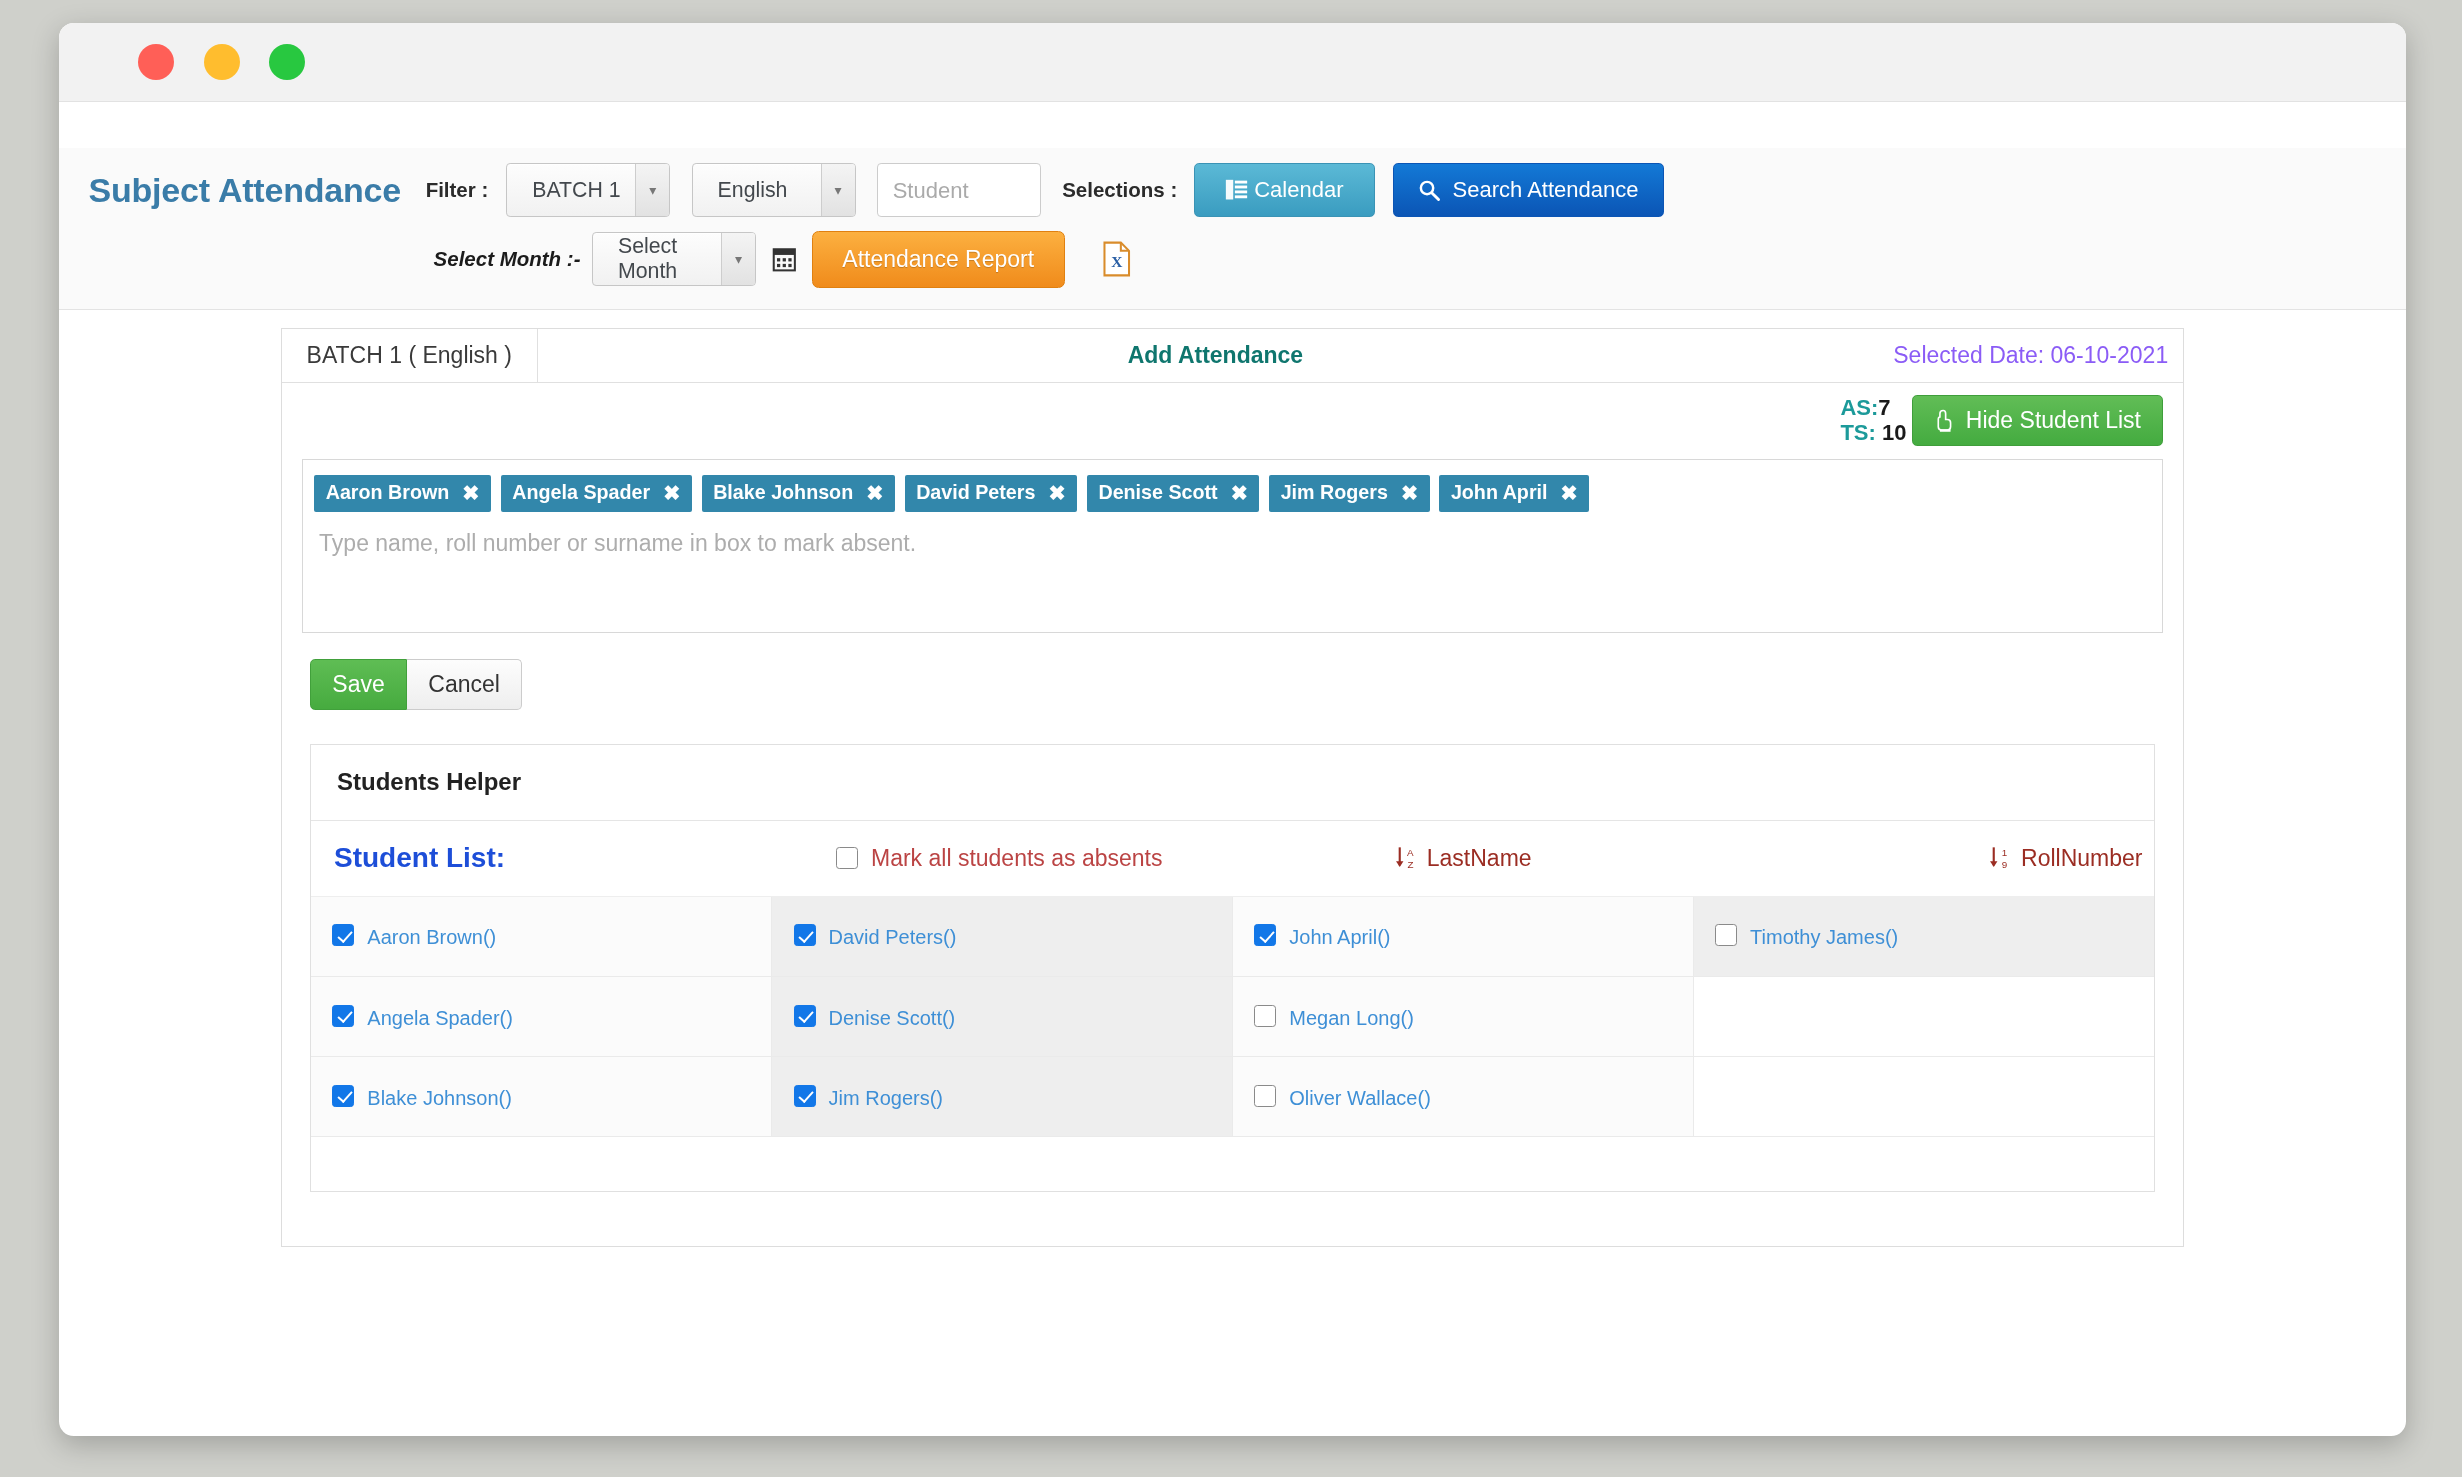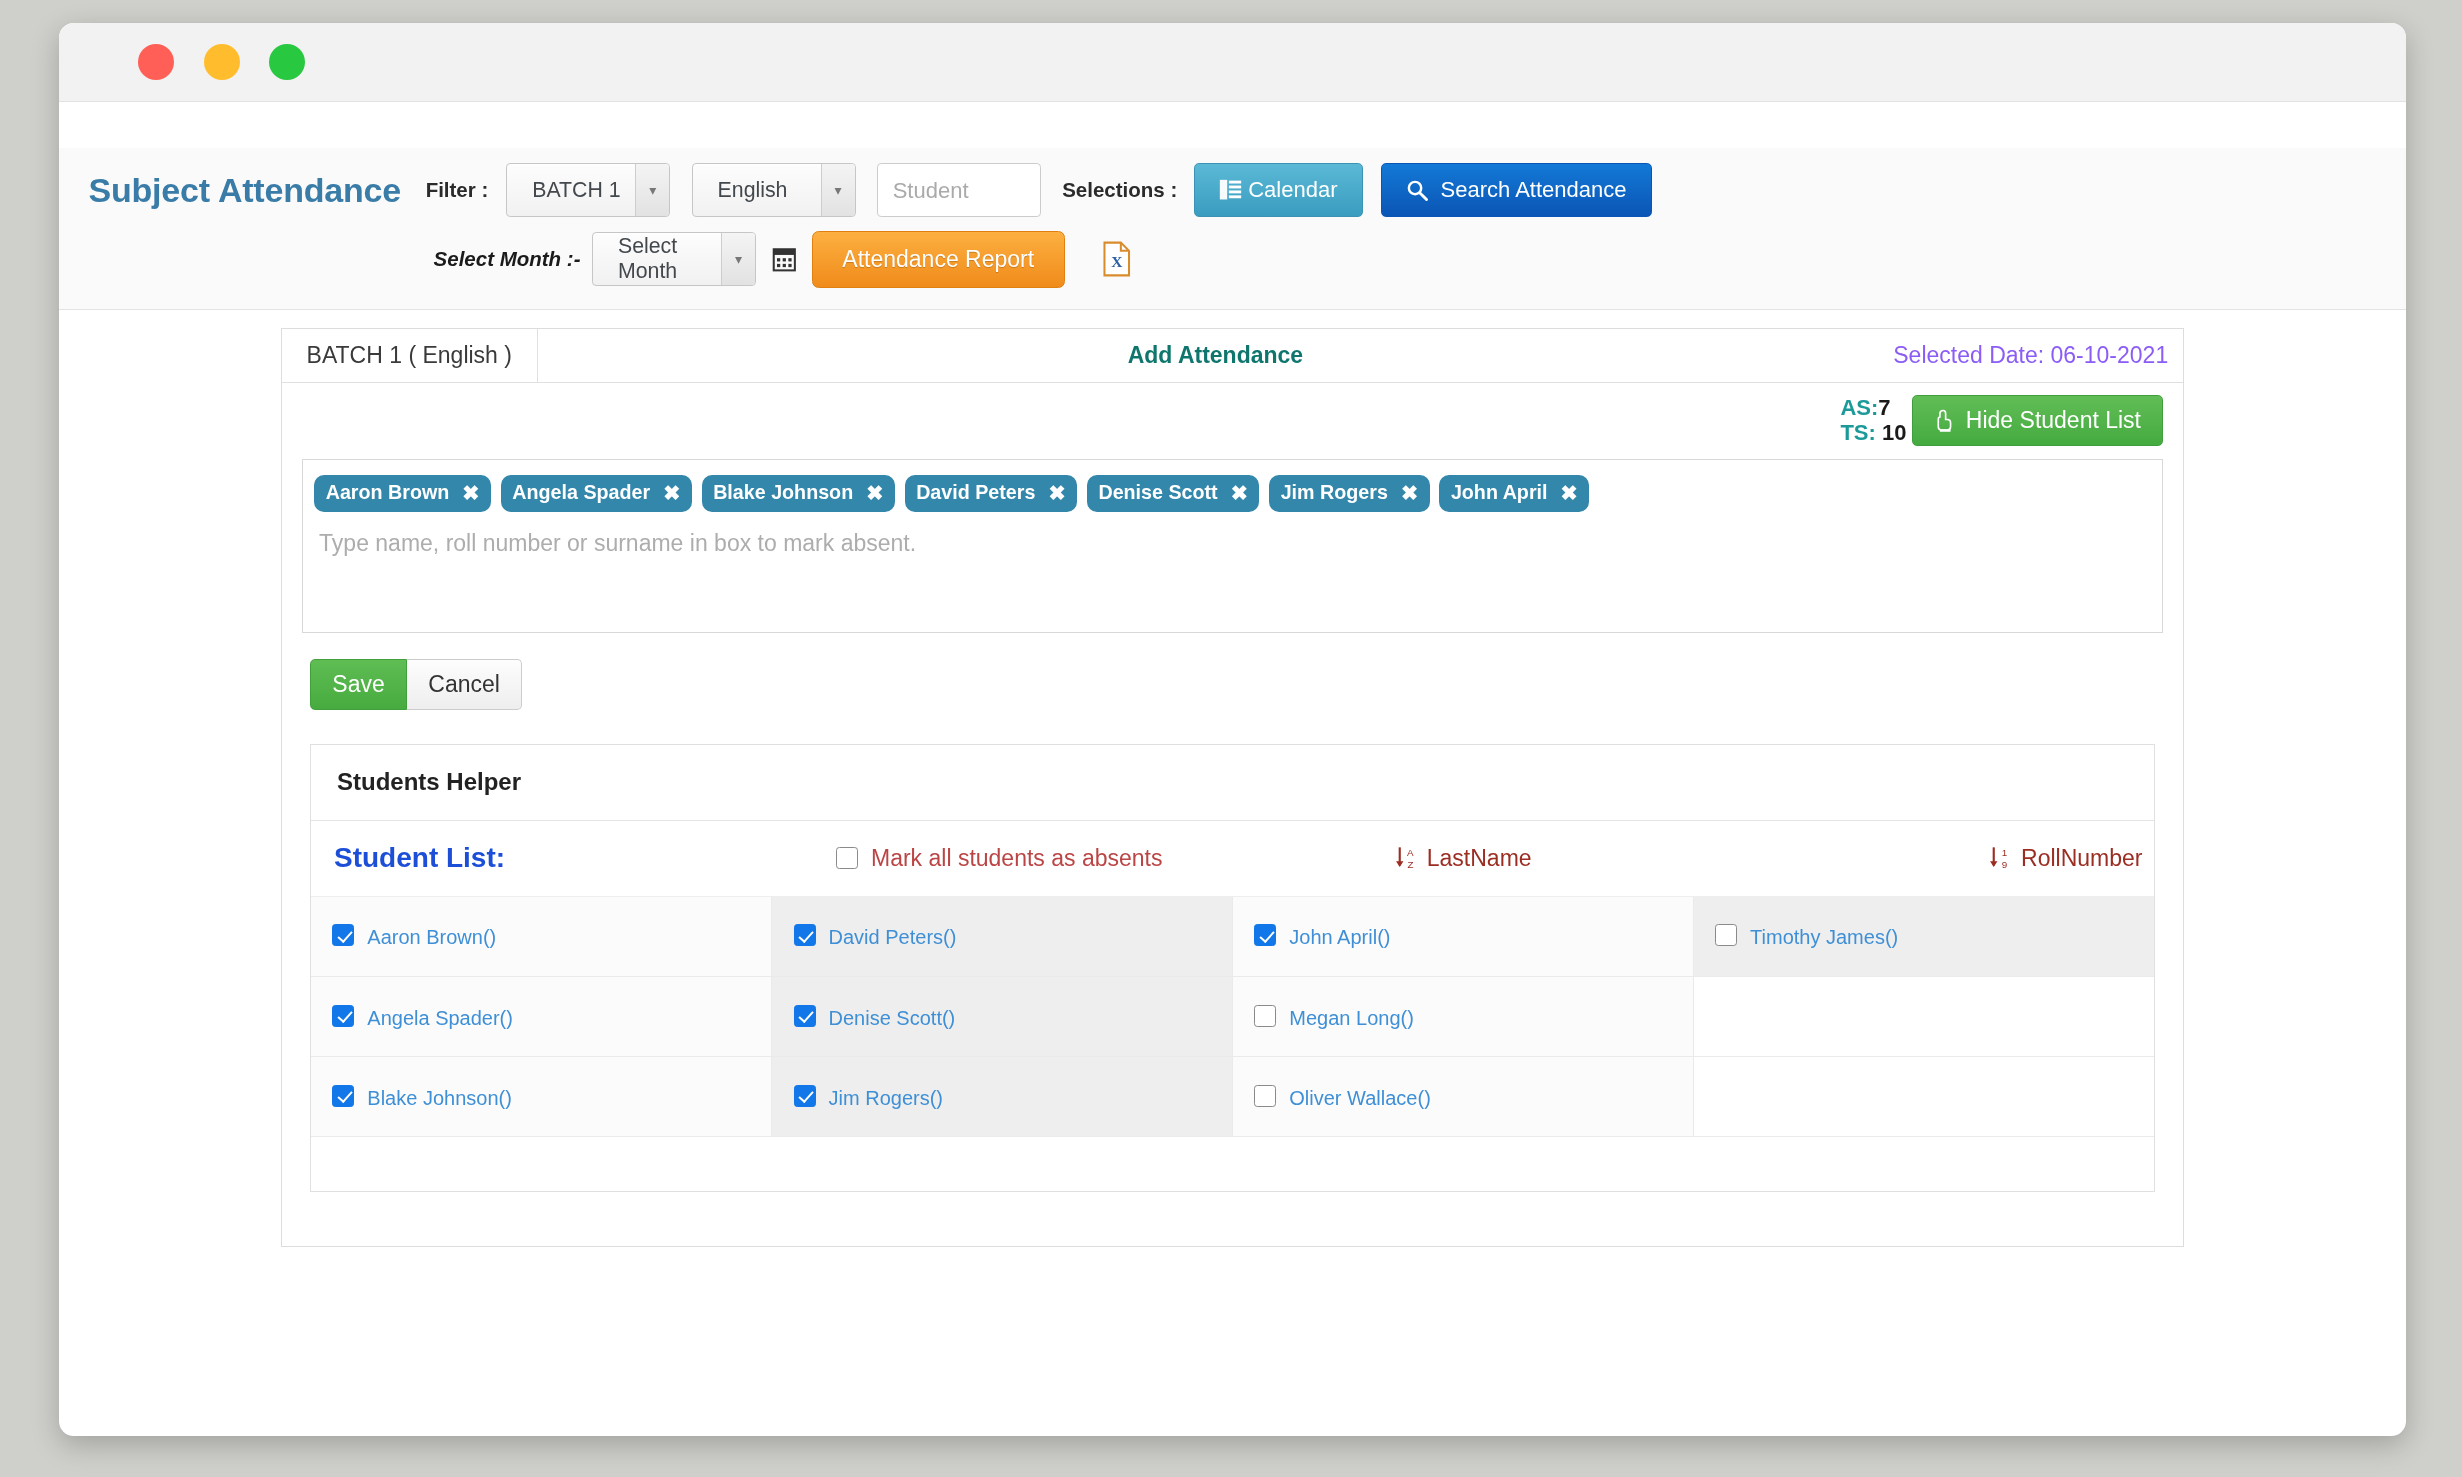--- a/index.html
+++ b/index.html
@@ -78,21 +78,21 @@
 
   .textinput {
     height: 54px; width: 164px; border: 0.8px solid #ccc; border-radius: 4.1px;
     background: #fff; font-size: 22px; color: #aaa;
     padding: 0 14.8px; line-height: 53px; margin-right: 21.3px;
   }
   .lbl-selections { font-size: 20.5px; font-weight: bold; color: #2b2b2b; margin-right: 16.4px; }
 
   .btn {
     height: 54px; border-radius: 4.9px; display: inline-flex; align-items: center;
-    justify-content: center; font-size: 22px; color: #fff; padding: 0 24px;
+    justify-content: center; font-size: 22px; color: #fff; padding: 0 30px;
     margin-right: 18px; border: 0.8px solid rgba(0,0,0,.12); white-space: nowrap;
   }
   .btn-calendar { background: linear-gradient(#5bb9d6,#3a9cc0); border-color:#3a93b5; }
   .btn-search { background: linear-gradient(#1379d6,#0b55b5); border-color:#0b55b5; padding: 0 24.6px; }
   .btn-report {
     background: linear-gradient(#fcb040,#f08b1b); border-color: #e08010;
     font-size: 23px; padding: 0 29.5px; height: 57px; border-radius: 6.6px;
     text-shadow: 0 0.8px 0.8px rgba(0,0,0,.2);
   }
   .icon-cal-list { margin-right: 6.6px; display:inline-flex; }
@@ -136,21 +136,21 @@
   .hand-icon { margin-right: 9.8px; display: inline-flex; }
 
   
   .tagbox {
     margin: 4.9px 19.7px 0 19.7px;
     border: 0.8px solid #d8d8d8; background: #fff;
     min-height: 174px; padding: 11.5px 11.5px 8.2px 11.5px;
   }
   .tags { display: flex; flex-wrap: wrap; }
   .tag {
-    background: #3287ab; color: #fff; border-radius: 10px;
+    background: #3287ab; color: #fff; border-radius: 2px;
     font-size: 19.7px; font-weight: bold;
     padding: 6.6px 11.5px 7.4px 11.5px; margin: 3.3px 9.8px 8.2px 0;
     display: inline-flex; align-items: center; white-space: nowrap;
   }
   .tag .x { margin-left: 13px; font-size: 20.5px; font-weight: bold; line-height: 1; }
   .tag-placeholder { color: #adadad; font-size: 23px; padding: 9.8px 4.9px 0 4.9px; }
 
   
   .btn-group { margin: 26px 0 0 28px; display: inline-flex; }
   .btn-save {

